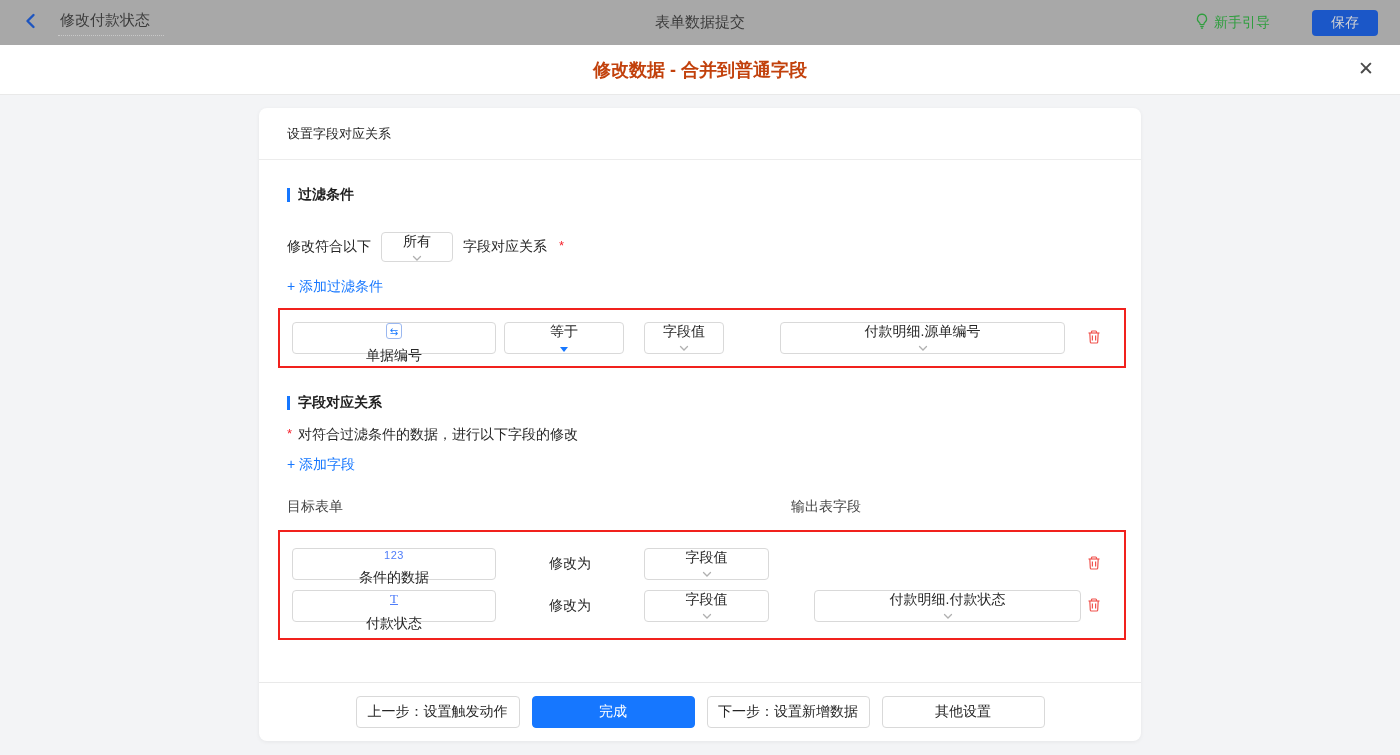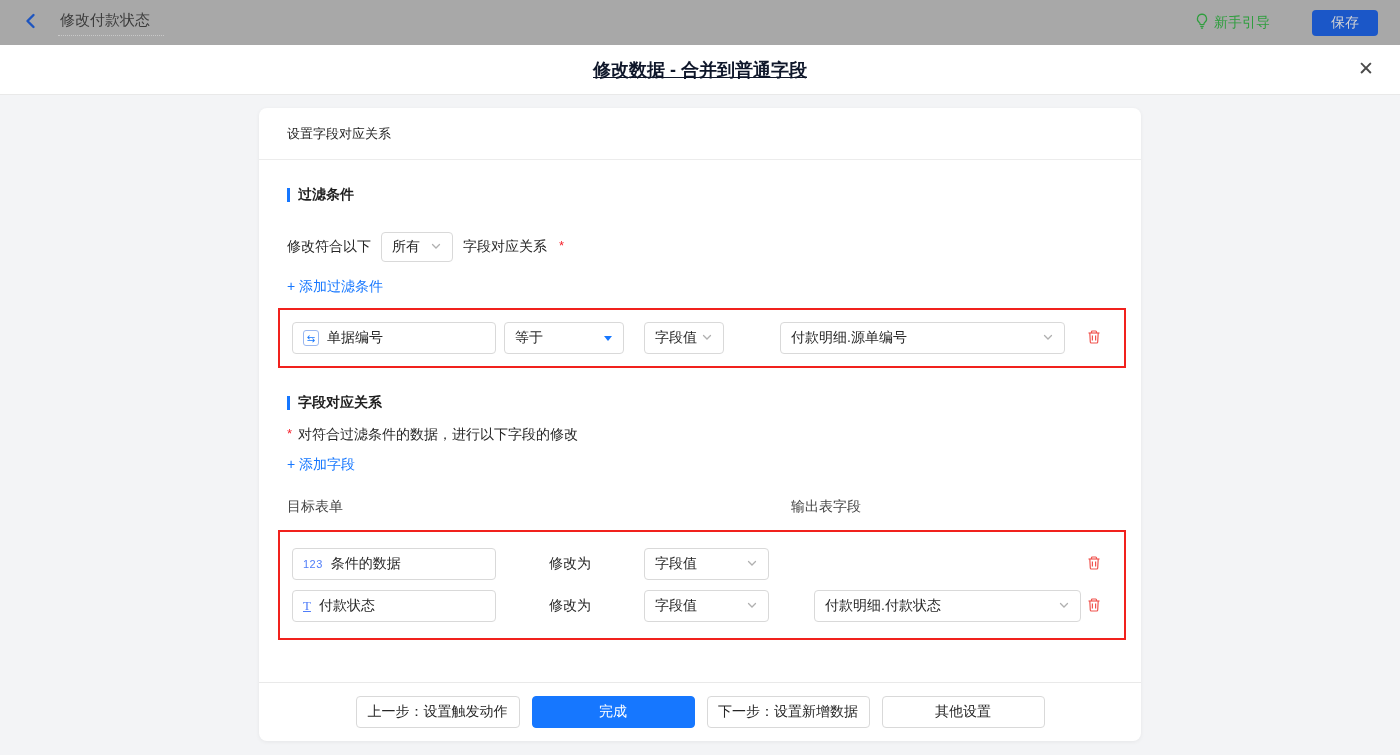--- a/index.html
+++ b/index.html
@@ -11,37 +11,37 @@
   .topbar-left { display:flex; align-items:center; gap:18px; }
   .back-btn { display:flex; align-items:center; cursor:pointer; }
   .flow-title { font-size:15px; color:#3c3c3c; padding:2px 14px 5px 2px; border-bottom:1px dotted #c9c9c9; }
   .topbar-center { position:absolute; left:0; right:0; text-align:center; font-size:15px; color:#3c3c3c; pointer-events:none; }
   .topbar-right { margin-left:auto; display:flex; align-items:center; gap:42px; z-index:1; }
   .guide-link { display:flex; align-items:center; gap:5px; color:#2f9e3e; font-size:14px; cursor:pointer; }
   .save-btn { width:66px; height:26px; background:#1b57c8; color:#d3d3d3; border:none; border-radius:4px; font-size:14px; cursor:pointer; }
 
   
   .dialog-header { position:relative; height:50px; background:#fff; display:flex; align-items:center; justify-content:center; border-bottom:1px solid #e9e9e9; }
-  .dialog-title { font-size:18px; font-weight:bold; color:#0f172a;text-decoration:underline; }
+  .dialog-title { font-size:18px; font-weight:bold; color:#c2410c; }
   .close-btn { position:absolute; right:26px; top:14px; font-size:19px; color:#4a4a4a; cursor:pointer; line-height:1; }
 
   
   .main-area { height:660px; padding-top:13px; }
   .card { width:882px; margin:0 auto; background:#fff; border-radius:8px; box-shadow:0 1px 4px rgba(0,0,0,0.06); }
   .card-header { height:52px; display:flex; align-items:center; padding:0 28px; font-size:13px; color:#262626; border-bottom:1px solid #ececec; }
   .card-content { padding:26px 28px 0 28px; height:522px; }
 
   .section-title { display:flex; align-items:center; gap:8px; font-weight:bold; font-size:14px; color:#1f1f1f; }
   .section-bar { width:3px; height:14px; background:#1677ff; }
 
   .match-row { margin-top:28px; display:flex; align-items:center; gap:10px; }
   .req { color:#f5222d; font-size:13px; margin-left:2px; position:relative; top:-2px; }
   .link { margin-top:16px; color:#1677ff; font-size:14px; cursor:pointer; width:max-content; }
 
-  .select, .field-box { height:32px; border:1px solid #d9d9d9; border-radius:4px; background:#fff; display:flex; align-items:center; padding:0 10px; font-size:14px; color:#262626; }
+  .select, .field-box { height:32px; border:1px solid #d9d9d9; border-radius:4px; background:#fff; display:flex; align-items:center; padding:0 10px; font-size:14px; color:#262626;flex-direction:column; }
   .select { justify-content:space-between; cursor:pointer; }
   .select-mini { width:72px; height:30px; }
   .field-box { gap:8px; }
 
   .red-box { border:2px solid #f1211d; margin:12px -13px 0 -9px; padding:12px; }
   .cond-row { display:flex; align-items:center; }
   .map-box { margin-top:14px; padding:16px 12px; display:flex; flex-direction:column; gap:10px; }
   .map-row { display:flex; align-items:center; }
 
   .w-field { width:204px; flex:none; }
@@ -78,20 +78,21 @@
   <div class="topbar-left">
     <span class="back-btn">
       <span>
         <svg width="18" height="18" viewBox="0 0 18 18" fill="none" stroke="#1d55c0" stroke-width="2.4" stroke-linecap="round" stroke-linejoin="round">
             <path d="M11.5 3 L5.5 9 L11.5 15"></path>
           </svg>
       </span>
     </span>
     <span class="flow-title">修改付款状态</span>
   </div>
+  <div class="topbar-center">表单数据提交</div>
   <div class="topbar-right">
     <span class="guide-link">
       <span>
         <svg width="14" height="17" viewBox="0 0 14 17" fill="none" stroke="#2f9e3e" stroke-width="1.2">
             <path d="M7 1.2a4.6 4.6 0 0 1 2.7 8.3c-.5.4-.8 1-.8 1.6v.4H5.1v-.4c0-.6-.3-1.2-.8-1.6A4.6 4.6 0 0 1 7 1.2z"></path>
             <path d="M5.3 13.3h3.4M5.9 15.2h2.2"></path>
           </svg>
       </span>
       <span>新手引导</span>
     </span>

